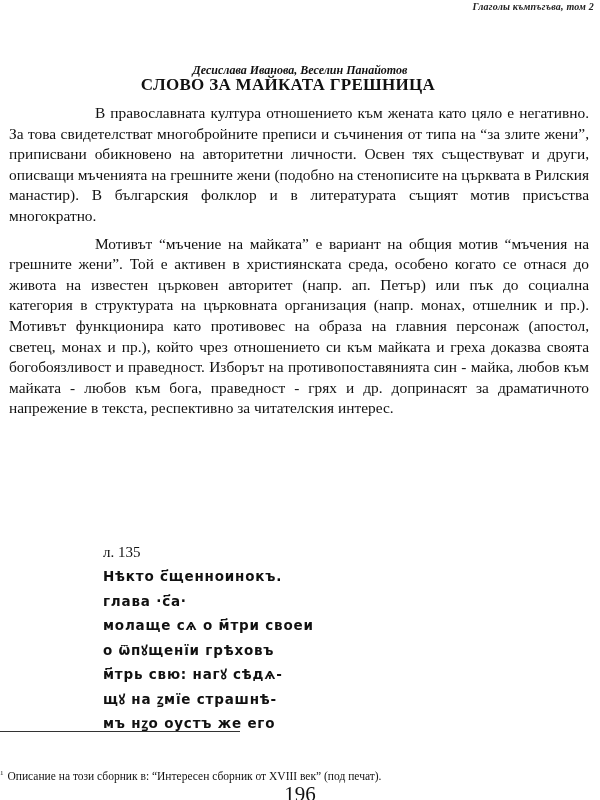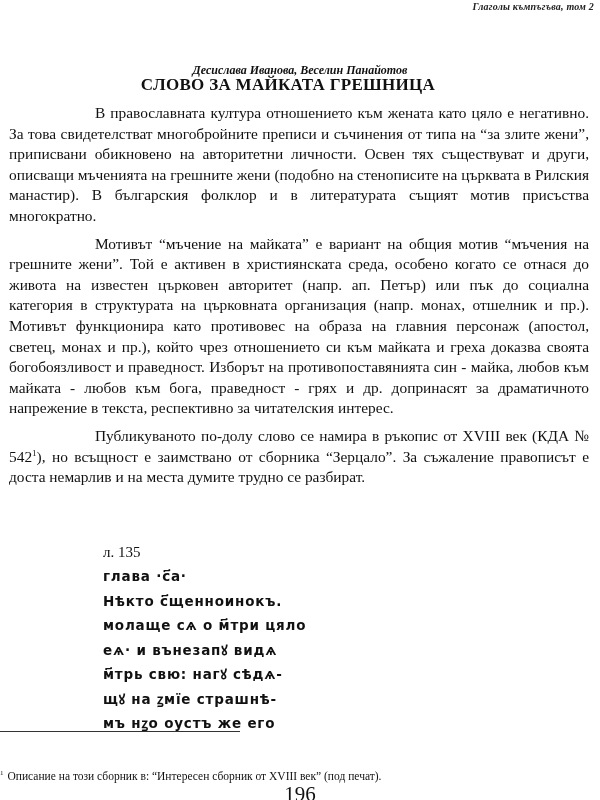--- a/index.html
+++ b/index.html
@@ -55,29 +55,28 @@
 
 <div class="running-head">Глаголы къмпъгъва, том 2</div>
 
 <div class="title">СЛОВО ЗА МАЙКАТА ГРЕШНИЦА</div>
 
 <div class="authors">Десислава Иванова, Веселин Панайотов</div>
 
 <div class="body-text">
   <p>В православната култура отношението към жената като цяло е негативно. За това свидетелстват многобройните преписи и съчинения от типа на “за злите жени”, приписвани обикновено на авторитетни личности. Освен тях съществуват и други, описващи мъченията на грешните жени (подобно на стенописите на църквата в Рилския манастир). В българския фолклор и в литературата същият мотив присъства многократно.</p>
   <p>Мотивът “мъчение на майката” е вариант на общия мотив “мъчения на грешните жени”. Той е активен в християнската среда, особено когато се отнася до живота на известен църковен авторитет (напр. ап. Петър) или пък до социална категория в структурата на църковната организация (напр. монах, отшелник и пр.). Мотивът функционира като противовес на образа на главния персонаж (апостол, светец, монах и пр.), който чрез отношението си към майката и греха доказва своята богобоязливост и праведност. Изборът на противопоставянията син - майка, любов към майката - любов към бога, праведност - грях и др. допринасят за драматичното напрежение в текста, респективно за читателския интерес.</p>
-  <p><span>Публикуваното по-долу слово се намира в ръкопис от XVIII век (КДА № 542</span><sup>1</sup><span>), но всъщност е заимствано от сборника “Зерцало”. За съжаление правописът е доста немарлив и на места думите трудно се разбират.</span></p>
 </div>
 
 <div class="slavonic">
   <div class="folio">л. 135</div>
+  <div class="sl-line">Нѣкто с҃щенноинокъ.</div>
   <div class="sl-line">глава ·с҃а·</div>
-  <div class="sl-line">Нѣкто с҃щенноинокъ.</div>
-  <div class="sl-line">молаще сѧ о м҃три цяло</div>
-  <div class="sl-line">еѧ· и вънезапꙋ видѧ</div>
+  <div class="sl-line">молаще сѧ о м҃три своеи</div>
+  <div class="sl-line">о ѿпꙋщенїи грѣховъ</div>
   <div class="sl-line">м҃трь свю: нагꙋ сѣдѧ-</div>
   <div class="sl-line">щꙋ на ꙁмїе страшнѣ-</div>
   <div class="sl-line">мъ нꙁо оустъ же его</div>
 </div>
 
 <div class="footnote-rule"></div>
 
 <div class="footnote">
   <sup>1</sup><span>Описание на този сборник в:  “Интересен сборник от XVIII век” (под печат).</span>
 </div>

